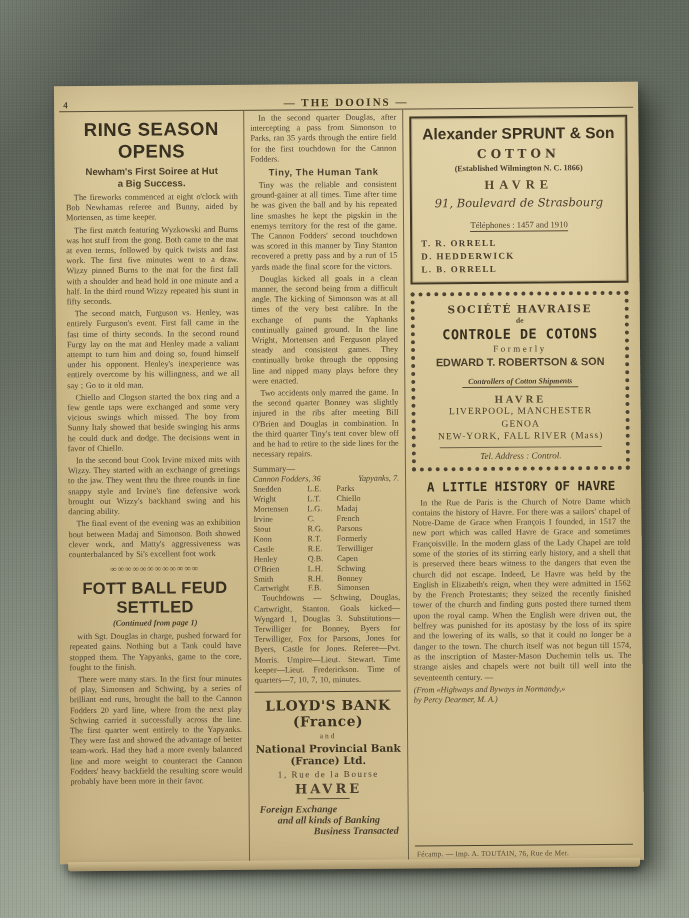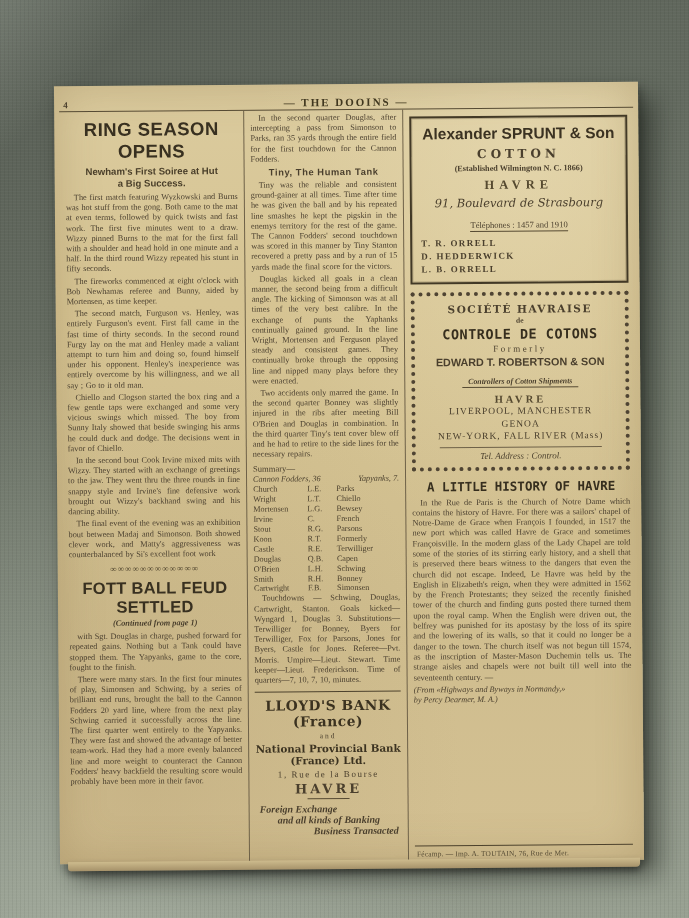--- a/index.html
+++ b/index.html
@@ -121,22 +121,22 @@
     </div>
 
     <div class="columns">
 
       <div class="col col1">
         <div class="headline-lg">RING SEASON OPENS</div>
         <div class="subhead">
           <span>Newham's First Soiree at Hut</span><br>
           <span>a Big Success.</span>
         </div>
+        <p class="body">The fireworks commenced at eight o'clock with Bob Newhamas referee and Bunny, aided by Mortensen, as time keeper.</p>
         <p class="body">The first match featuring Wyzkowski and Burns was hot stuff from the gong. Both came to the mat at even terms, followed by quick twists and fast work. The first five minutes went to a draw. Wizzy pinned Burns to the mat for the first fall with a shoulder and head hold in one minute and a half. In the third round Wizzy repeated his stunt in fifty seconds.</p>
-        <p class="body">The fireworks commenced at eight o'clock with Bob Newhamas referee and Bunny, aided by Mortensen, as time keeper.</p>
         <p class="body">The second match, Furguson vs. Henley, was entirely Furguson's event. First fall came in the fast time of thirty seconds. In the second round Furgy lay on the mat and Henley made a valiant attempt to turn him and doing so, found himself under his opponent. Henley's inexperience was entirely overcome by his willingness, and we all say ; Go to it old man.</p>
         <p class="body">Chiello and Clogson started the box ring and a few gentle taps were exchanged and some very vicious swings which missed. The boy from Sunny Italy showed that beside swinging his arms he could duck and dodge. The decisions went in favor of Chiello.</p>
         <p class="body">In the second bout Cook Irvine mixed mits with Wizzy. They started with an exchange of greetings to the jaw. They went thru the three rounds in fine snappy style and Irvine's fine defensive work brought out Wizzy's backhand swing and his dancing ability.</p>
         <p class="body">The final event of the evening was an exhibition bout between Madaj and Simonson. Both showed clever work, and Matty's aggressiveness was counterbalanced by Si's excellent foot work</p>
         <div class="ornament">∞∞∞∞∞∞∞∞∞∞∞∞</div>
         <div class="headline-md">FOTT BALL FEUD SETTLED</div>
         <div class="continued">(Continued from page 1)</div>
         <p class="body">with Sgt. Douglas in charge, pushed forward for repeated gains. Nothing but a Tank could have stopped them. The Yapyanks, game to the core, fought to the finish.</p>
         <p class="body">There were many stars. In the first four minutes of play, Simonsen and Schwing, by a series of brilliant end runs, brought the ball to the Cannon Fodders 20 yard line, where from the next play Schwing carried it successfully across the line. The first quarter went entirely to the Yapyanks. They were fast and showed the advantage of better team-work. Had they had a more evenly balanced line and more weight to counteract the Cannon Fodders' heavy backfield the resulting score would probably have been more in their favor.</p>
       </div>
@@ -148,33 +148,33 @@
         <p class="body">Douglas kicked all goals in a clean manner, the second being from a difficult angle. The kicking of Simonson was at all times of the very best calibre. In the exchange of punts the Yaphanks continually gained ground. In the line Wright, Mortensen and Ferguson played steady and consistent games. They continually broke through the opposing line and nipped many plays before they were enacted.</p>
         <p class="body">Two accidents only marred the game. In the second quarter Bonney was slightly injured in the ribs after meeting Bill O'Brien and Douglas in combination. In the third quarter Tiny's tent cover blew off and he had to retire to the side lines for the necessary repairs.</p>
         <div class="summary-label">Summary—</div>
 
         <div class="sum-table">
           <div class="sum-head">
             <span>Cannon Fodders, 36</span>
             <span>Yapyanks, 7.</span>
           </div>
           <div class="sum-row">
-              <span>Church</span>
+              <span>Snedden</span>
               <span>L.E.</span>
               <span>Parks</span>
             </div>
           <div class="sum-row">
               <span>Wright</span>
               <span>L.T.</span>
               <span>Chiello</span>
             </div>
           <div class="sum-row">
               <span>Mortensen</span>
               <span>L.G.</span>
-              <span>Bewsey</span>
+              <span>Madaj</span>
             </div>
           <div class="sum-row">
               <span>Irvine</span>
               <span>C.</span>
               <span>French</span>
             </div>
           <div class="sum-row">
               <span>Stout</span>
               <span>R.G.</span>
               <span>Parsons</span>
@@ -183,21 +183,21 @@
               <span>Koon</span>
               <span>R.T.</span>
               <span>Formerly</span>
             </div>
           <div class="sum-row">
               <span>Castle</span>
               <span>R.E.</span>
               <span>Terwilliger</span>
             </div>
           <div class="sum-row">
-              <span>Douglas</span>
+              <span>Henley</span>
               <span>Q.B.</span>
               <span>Capen</span>
             </div>
           <div class="sum-row">
               <span>O'Brien</span>
               <span>L.H.</span>
               <span>Schwing</span>
             </div>
           <div class="sum-row">
               <span>Smith</span>

